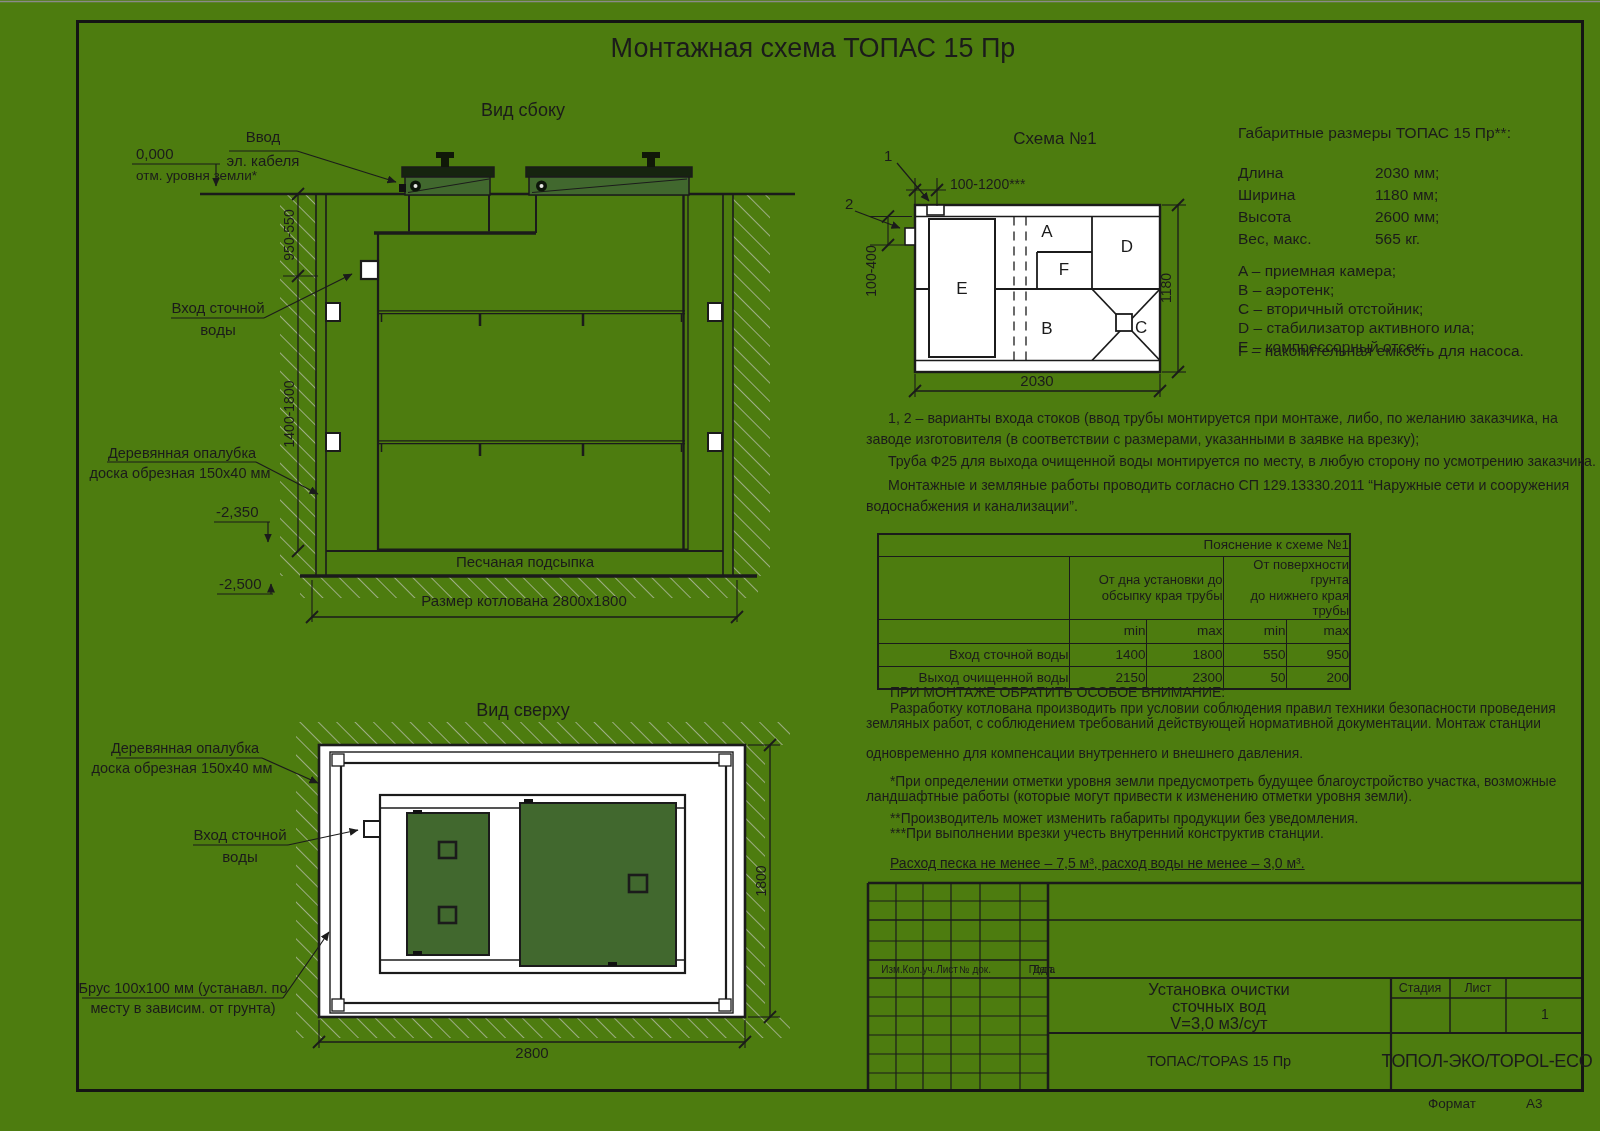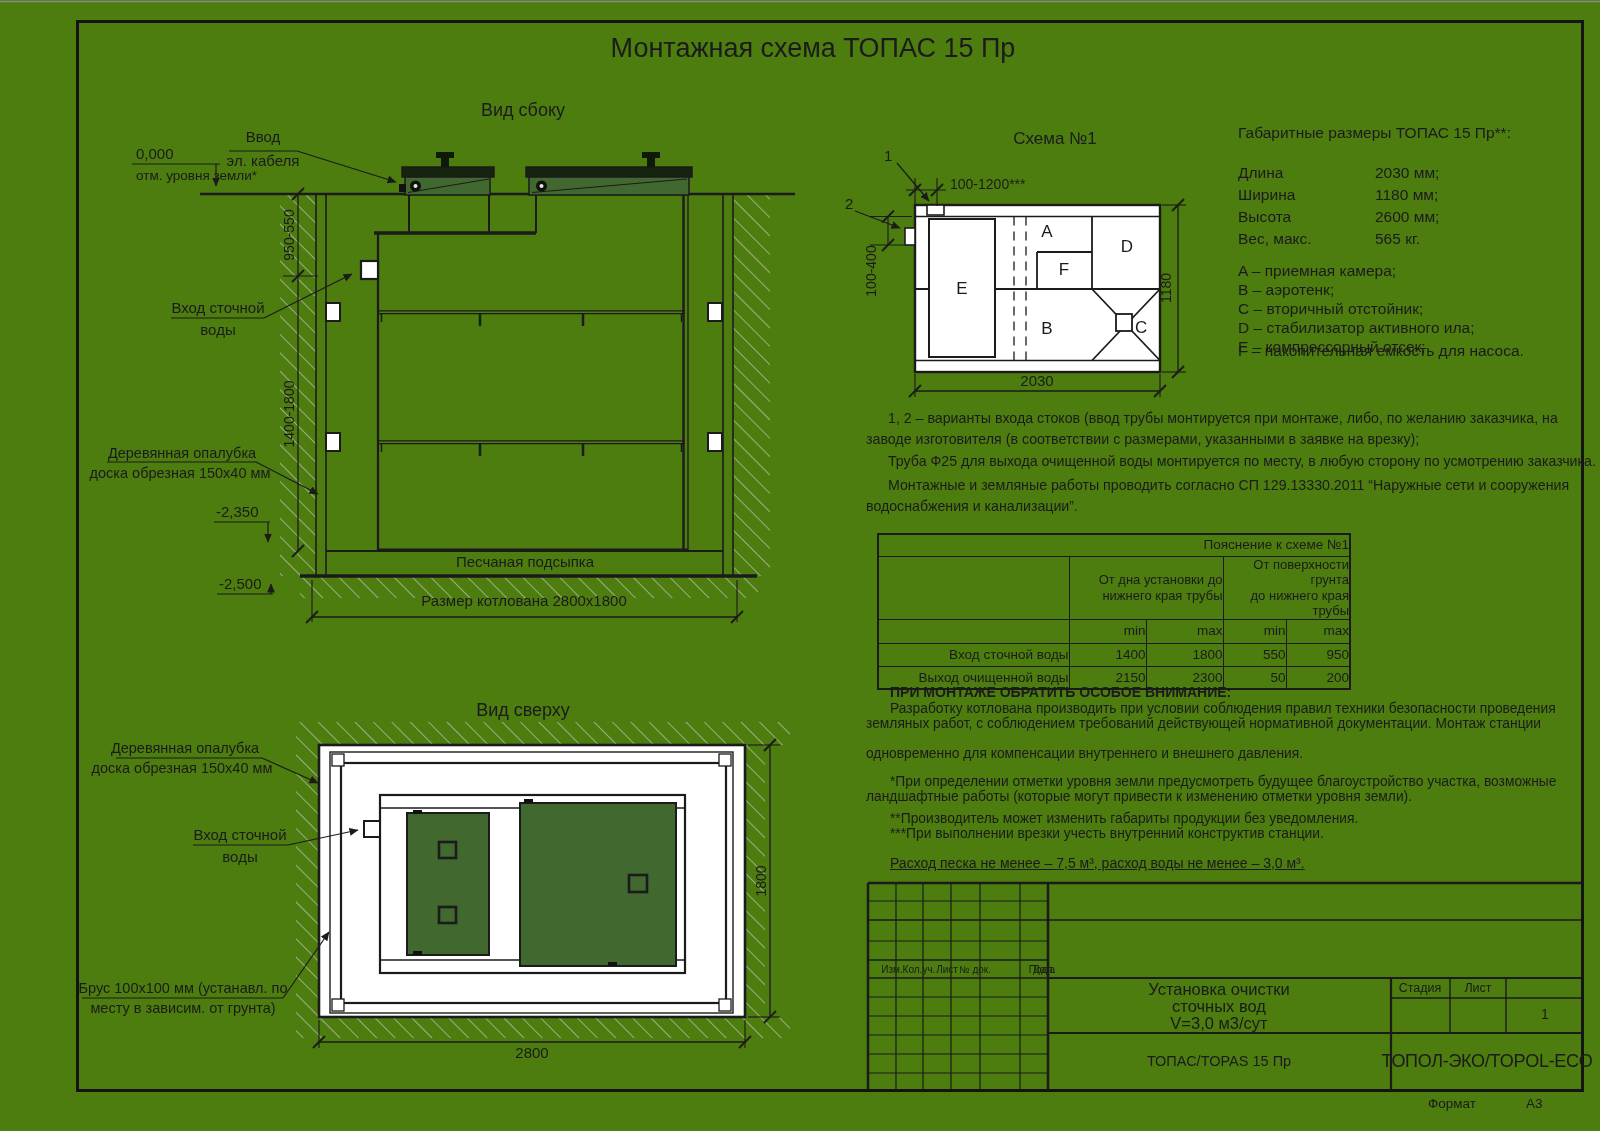--- a/index.html
+++ b/index.html
@@ -318,21 +318,21 @@
         <col style="width:63px">
         <col style="width:64px">
       </colgroup>
     <tbody>
         <tr style="height:22px">
           <td colspan="5">Пояснение к схеме №1</td>
         </tr>
     <tr style="height:38px">
       <td></td>
       <td colspan="2" style="font-size:13px;">
-        <span>От дна установки до</span><br><span>нижнего края трубы</span>
+        <span>От дна установки до</span><br><span>обсыпку края трубы</span>
       </td>
       <td colspan="2" style="font-size:13px;">
         <span>От поверхности грунта</span><br><span>до нижнего края трубы</span>
       </td>
     </tr>
     <tr style="height:24px">
       <td></td>
       <td>min</td>
       <td>max</td>
       <td>min</td>
@@ -348,21 +348,21 @@
     <tr style="height:23px">
       <td>Выход очищенной воды</td>
       <td>2150</td>
       <td>2300</td>
       <td>50</td>
       <td>200</td>
     </tr>
   </tbody>
     </table>
 
-  <div class="t" style="left:890px;top:685px;font-size:14px;font-weight:bold;">ПРИ МОНТАЖЕ ОБРАТИТЬ ОСОБОЕ ВНИМАНИЕ:</div>
+  <div class="t" style="left:890px;top:685px;font-size:14px;">ПРИ МОНТАЖЕ ОБРАТИТЬ ОСОБОЕ ВНИМАНИЕ:</div>
   <div class="t" style="left:890px;top:701px;font-size:13.8px;">Разработку котлована производить при условии соблюдения правил техники безопасности проведения</div>
   <div class="t" style="left:866px;top:716px;font-size:13.8px;">земляных работ, с соблюдением требований действующей нормативной документации. Монтаж станции</div>
   <div class="t" style="left:866px;top:746px;font-size:13.8px;">одновременно для компенсации внутреннего и внешнего давления.</div>
   <div class="t" style="left:890px;top:774px;font-size:13.8px;">*При определении отметки уровня земли предусмотреть будущее благоустройство участка, возможные</div>
   <div class="t" style="left:866px;top:789px;font-size:13.8px;">ландшафтные работы (которые могут привести к изменению отметки уровня земли).</div>
   <div class="t" style="left:890px;top:811px;font-size:13.8px;">**Производитель может изменить габариты продукции без уведомления.</div>
   <div class="t" style="left:890px;top:826px;font-size:13.8px;">***При выполнении врезки учесть внутренний конструктив станции.</div>
   <div class="t u" style="left:890px;top:856px;font-size:14px;">Расход песка не менее – 7,5 м³, расход воды не менее – 3,0 м³.</div>
 
   <div class="t c small" style="left:882px;top:964px;">Изм.</div>

